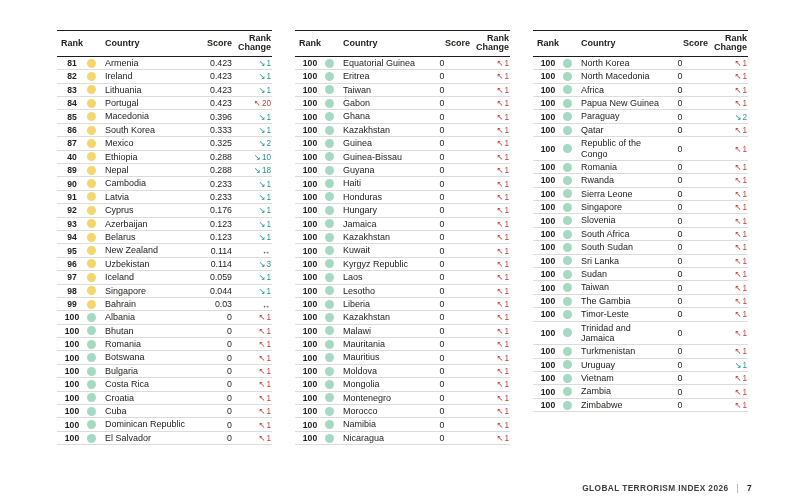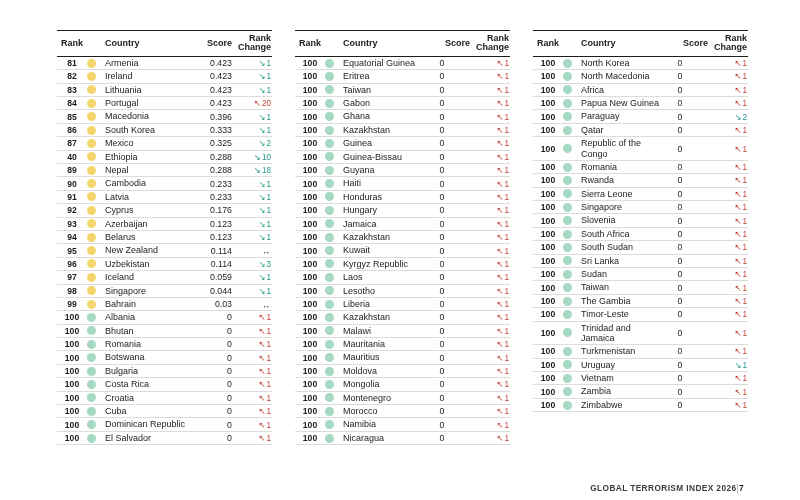--- a/index.html
+++ b/index.html
@@ -55,29 +55,29 @@
   .c-country { text-align: left; padding: 1px 2px 1px 2px; line-height: 1.15; }
   .c-score { text-align: right; font-size: 8.8px; }
   .gti-table.zeros-centered .c-score { text-align: center; padding-right: 14px; }
   .c-change { text-align: right; padding-right: 1px; font-size: 8.2px; white-space: nowrap; }
   .c-change .arr { font-size: 8.4px; margin-right: 1px; }
   .chg-down { color: #23988a; }
   .chg-up { color: #bf4136; }
   .chg-same { color: #333333; font-size: 9.5px; }
   .footer {
     position: absolute;
-    right: 56px;
+    right: 48px;
     bottom: 7px;
     font-size: 8.3px;
     letter-spacing: 0.4px;
     color: #3c3c3b;
     font-weight: bold;
     display: flex;
     align-items: flex-start;
-    gap: 0;
+    gap: 8px;
   }
   .footer .sep { color: #9a9a9a; font-weight: normal; }
   .footer .pagenum { color: #1d1d1b; }
 </style>
 </head>
 <body>
 
 <div class="tables-wrap">
 
   <div class="gti-table">

